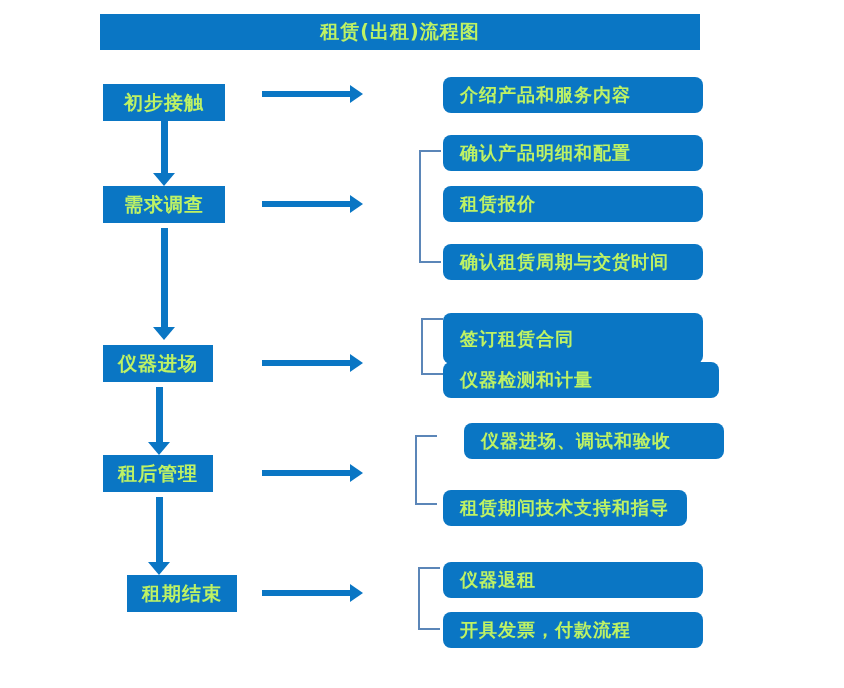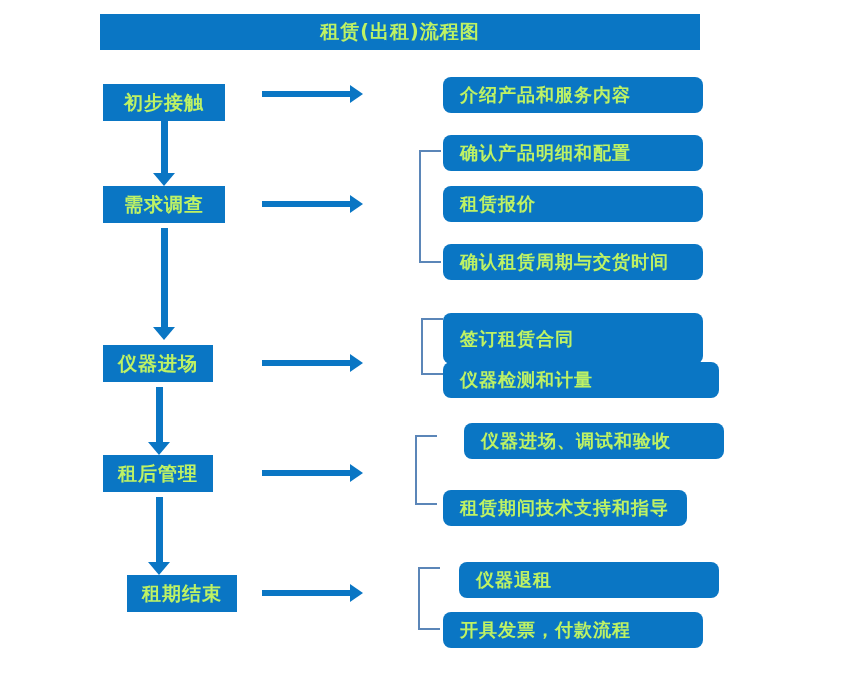--- a/index.html
+++ b/index.html
@@ -176,17 +176,17 @@
   <div class="box detail-box" style="left:443px; top:244px; width:260px; height:36px;">确认租赁周期与交货时间</div>
 
   <div class="box detail-box" style="left:443px; top:313px; width:260px; height:51px;">签订租赁合同</div>
 
   <div class="box detail-box" style="left:443px; top:362px; width:276px; height:36px;">仪器检测和计量</div>
 
   <div class="box detail-box" style="left:443px; top:423px; width:260px; height:36px;margin-left:21px;">仪器进场、调试和验收</div>
 
   <div class="box detail-box" style="left:443px; top:490px; width:244px; height:36px;">租赁期间技术支持和指导</div>
 
-  <div class="box detail-box" style="left:443px; top:562px; width:260px; height:36px;margin-left:16px;">仪器退租</div>
+  <div class="box detail-box" style="left:443px; top:562px; width:260px; height:36px;">仪器退租</div>
 
   <div class="box detail-box" style="left:443px; top:612px; width:260px; height:36px;">开具发票，付款流程</div>
 
 </div>
 
 </body></html>

